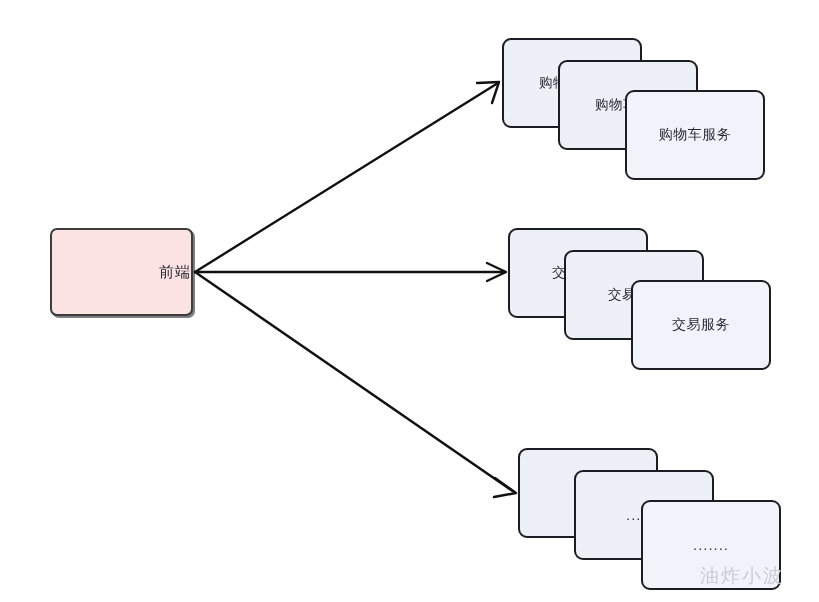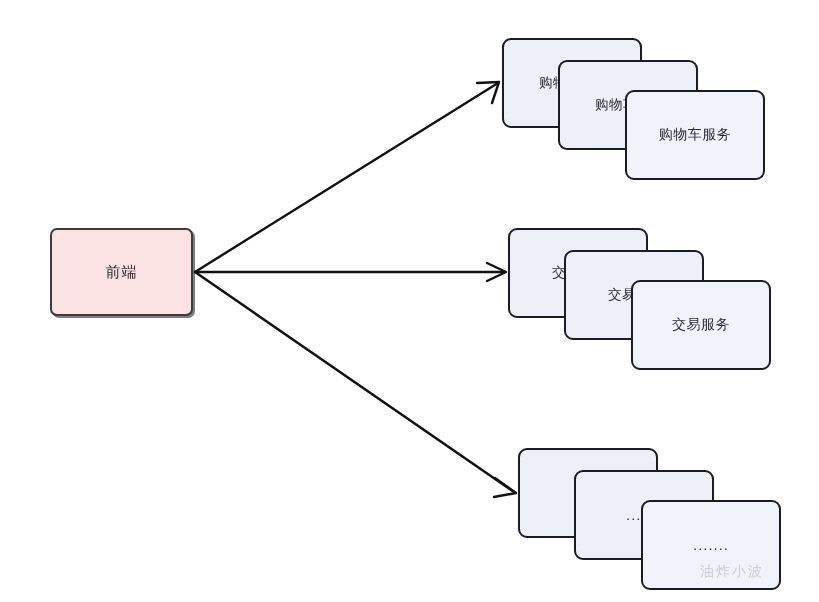--- a/index.html
+++ b/index.html
@@ -30,21 +30,21 @@
     left: 50px;
     top: 228px;
     width: 143px;
     height: 88px;
     box-sizing: border-box;
     background: #fce3e3;
     border: 2px solid #3c3c3c;
     border-radius: 7px;
     display: flex;
     align-items: center;
-    justify-content: center;
+    justify-content: flex-end;
     box-shadow: 2px 2px 0 rgba(20,20,30,0.55);
     z-index: 5;
   }
   .node-frontend .label {
     font-size: 15px;
     color: #2c2c33;
     letter-spacing: 1px;
   }
   
   .stack {
@@ -83,21 +83,21 @@
   }
   .card.back .dots { font-size: 11px; }
   
   .card.back .label  { position: relative; left: 2px; }
   .card.middle .label{ position: relative; left: 2px; }
   
   .watermark {
     position: absolute;
     left: 700px;
     top: 563px;
-    font-size: 14px;
+    font-size: 19px;
     color: #c9ccd6;
     letter-spacing: 2px;
     z-index: 9;
     user-select: none;
   }
 </style>
 </head>
 <body>
 
 <div id="canvas">

